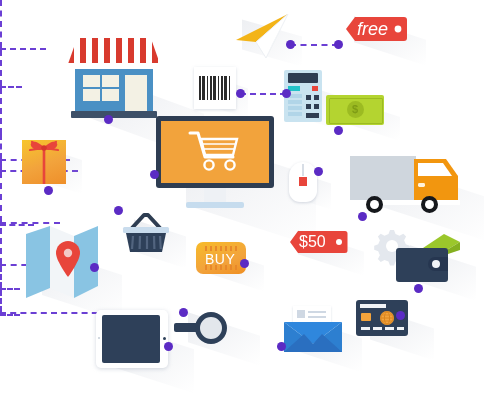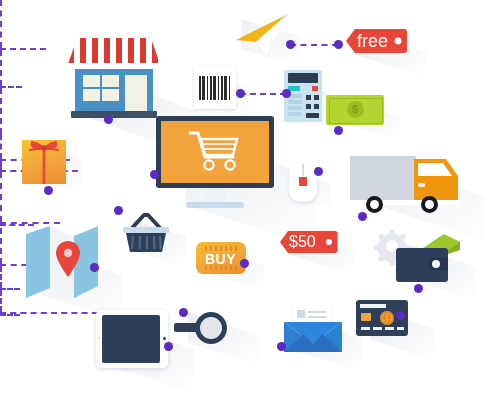--- a/index.html
+++ b/index.html
@@ -119,21 +119,21 @@
     <div style="position:absolute;left:10px;top:14px;width:60px;height:30px;
                 background:linear-gradient(135deg,rgba(176,183,198,.22),rgba(176,183,198,0));
                 transform:skewY(16deg);z-index:0;"></div>
     <svg width="62" height="44" viewBox="0 0 62 44" style="position:absolute;left:0;top:0;z-index:2;">
       <polygon points="56,0 4,26 24,28" fill="#f3b418"></polygon>
       <polygon points="56,0 24,28 34,44" fill="#ffffff" stroke="#eceff3" stroke-width="1"></polygon>
       <polygon points="56,0 34,44 40,30" fill="#f4f6f8"></polygon>
     </svg>
   </div>
 
-  <div class="node" style="left:344px;top:24px;width:68px;height:36px;z-index:4;">
+  <div class="node" style="left:344px;top:12px;width:68px;height:36px;z-index:4;font-style:italic;">
     <div style="position:absolute;left:10px;top:16px;width:72px;height:26px;
                 background:linear-gradient(135deg,rgba(176,183,198,.26),rgba(176,183,198,0));
                 transform:skewY(18deg);z-index:0;"></div>
     <svg width="68" height="34" viewBox="0 0 68 34" style="position:absolute;left:0;top:0;z-index:2;">
       <path d="M2,17 L11,5 L60,5 A3,3 0 0 1 63,8 L63,26 A3,3 0 0 1 60,29 L11,29 Z" fill="#e8453b"></path>
       <circle cx="54" cy="17" r="3.4" fill="#ffffff"></circle>
     </svg>
     <span class="lbl" style="left:13px;top:7px;font-size:18px;z-index:3;">free</span>
   </div>
 
@@ -269,24 +269,24 @@
   <div class="node" style="left:196px;top:242px;width:54px;height:34px;z-index:4;">
     <div style="position:absolute;left:10px;top:14px;width:58px;height:26px;
                 background:linear-gradient(135deg,rgba(176,183,198,.26),rgba(176,183,198,0));
                 transform:skewY(18deg);z-index:0;"></div>
     <div style="position:absolute;left:0;top:0;width:50px;height:32px;border-radius:7px;
                 background:linear-gradient(160deg,#f7bb2a 0%,#f2a33c 60%,#ef8f22 100%);z-index:2;"></div>
     <div style="position:absolute;left:9px;top:4px;width:32px;height:5px;z-index:3;
                 background:repeating-linear-gradient(90deg,#e8882a 0 2px,transparent 2px 5px);"></div>
     <div style="position:absolute;left:9px;top:23px;width:32px;height:5px;z-index:3;
                 background:repeating-linear-gradient(90deg,#e8882a 0 2px,transparent 2px 5px);"></div>
-    <span class="lbl" style="left:9px;top:9px;font-size:14px;font-weight:bold;letter-spacing:.5px;z-index:4;">BUY</span>
-  </div>
-
-  <div class="node" style="left:278px;top:227px;width:62px;height:32px;z-index:4;">
+    <span class="lbl" style="left:9px;top:9px;font-size:14px;font-weight:normal;letter-spacing:.5px;z-index:4;">BUY</span>
+  </div>
+
+  <div class="node" style="left:288px;top:227px;width:62px;height:32px;z-index:4;">
     <div style="position:absolute;left:10px;top:14px;width:66px;height:24px;
                 background:linear-gradient(135deg,rgba(176,183,198,.26),rgba(176,183,198,0));
                 transform:skewY(18deg);z-index:0;"></div>
     <svg width="62" height="30" viewBox="0 0 62 30" style="position:absolute;left:0;top:0;z-index:2;">
       <path d="M2,15 L10,4 L57,4 A2.5,2.5 0 0 1 59.5,6.5 L59.5,23.5 A2.5,2.5 0 0 1 57,26 L10,26 Z" fill="#e8453b"></path>
       <circle cx="51" cy="15" r="3" fill="#ffffff"></circle>
     </svg>
     <span class="lbl" style="left:11px;top:6px;font-size:16px;z-index:3;">$50</span>
   </div>
 

